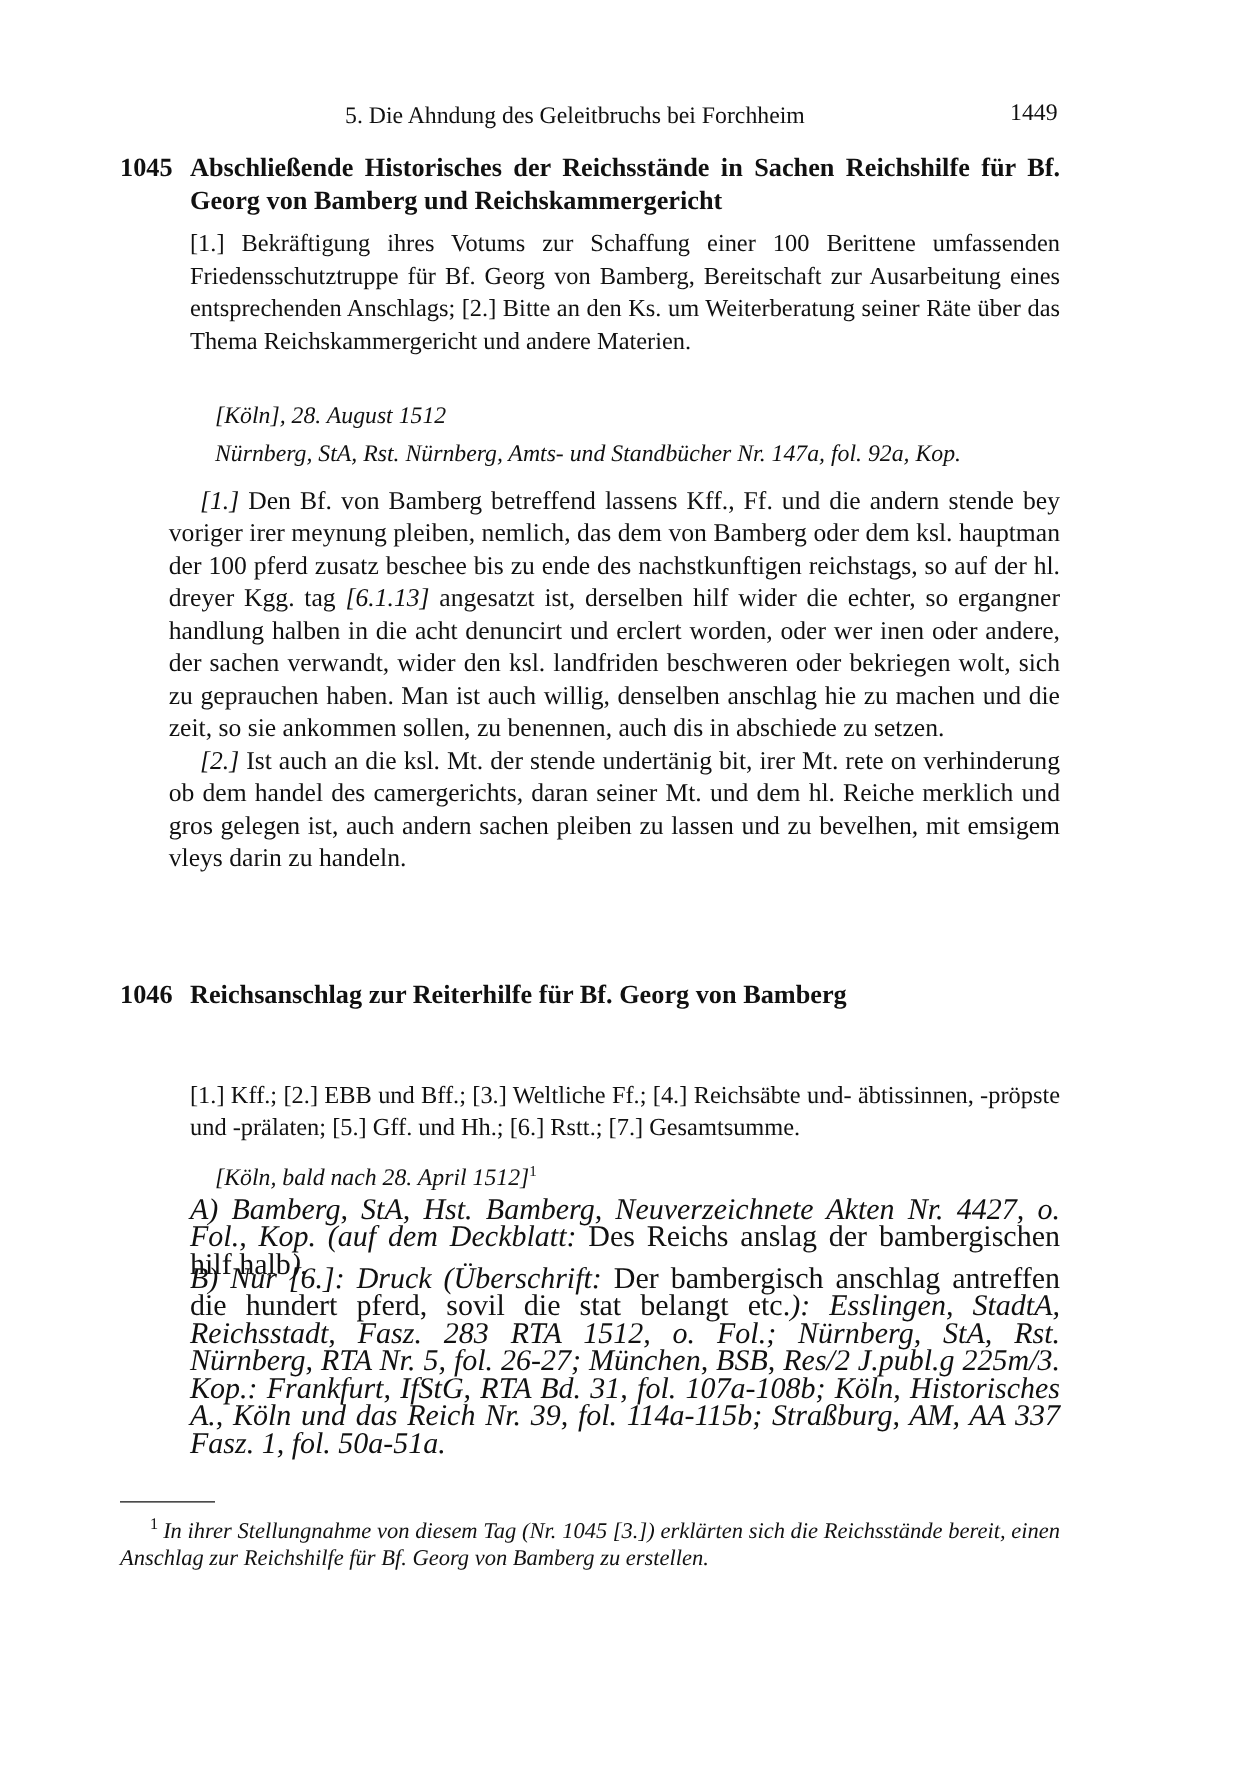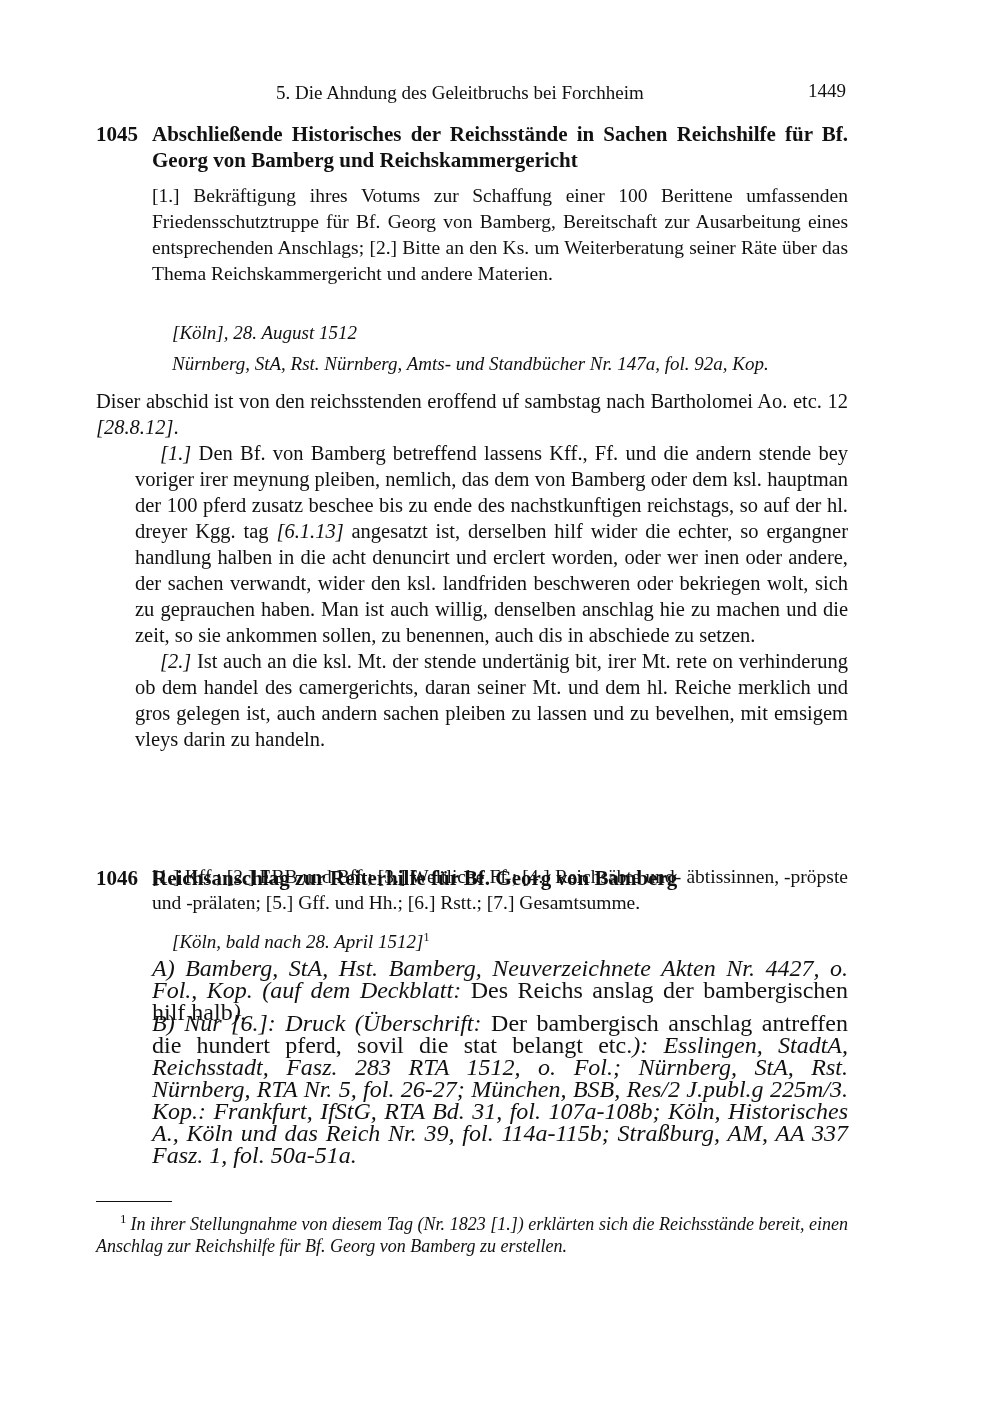--- a/index.html
+++ b/index.html
@@ -43,40 +43,39 @@
   <span class="num">1045</span>
   <span class="txt">Abschließende Historisches der Reichsstände in Sachen Reichshilfe für Bf. Georg von Bamberg und Reichskammergericht</span>
 </div>
 
 <div class="abs indent-block" style="top:183px;">[1.] Bekräftigung ihres Votums zur Schaffung einer 100 Berittene umfassenden Friedensschutztruppe für Bf. Georg von Bamberg, Bereitschaft zur Ausarbeitung eines entsprechenden Anschlags; [2.] Bitte an den Ks. um Weiterberatung seiner Räte über das Thema Reichskammergericht und andere Materien.</div>
 
 <div class="abs meta-line" style="top:321px;">[Köln], 28. August 1512</div>
 <div class="abs meta-line" style="top:352px;">Nürnberg, StA, Rst. Nürnberg, Amts- und Standbücher Nr. 147a, fol. 92a, Kop.</div>
 
 <div class="abs body-text" style="top:388px;">
-  <p><span>Diser abschid ist von den reichsstenden eroffend uf sambstag nach Bartholomei Ao. etc. 12 </span><span class="it">[28.8.12]</span><span>.</span></p>
   <p class="ind"><span class="it">[1.]</span><span> Den Bf. von Bamberg betreffend lassens Kff., Ff. und die andern stende bey voriger irer meynung pleiben, nemlich, das dem von Bamberg oder dem ksl. hauptman der 100 pferd zusatz beschee bis zu ende des nachstkunftigen reichstags, so auf der hl. dreyer Kgg. tag </span><span class="it">[6.1.13]</span><span> angesatzt ist, derselben hilf wider die echter, so ergangner handlung halben in die acht denuncirt und erclert worden, oder wer inen oder andere, der sachen verwandt, wider den ksl. landfriden beschweren oder bekriegen wolt, sich zu geprauchen haben. Man ist auch willig, denselben anschlag hie zu machen und die zeit, so sie ankommen sollen, zu benennen, auch dis in abschiede zu setzen.</span></p>
   <p class="ind"><span class="it">[2.]</span><span> Ist auch an die ksl. Mt. der stende undertänig bit, irer Mt. rete on verhinderung ob dem handel des camergerichts, daran seiner Mt. und dem hl. Reiche merklich und gros gelegen ist, auch andern sachen pleiben zu lassen und zu bevelhen, mit emsigem vleys darin zu handeln.</span></p>
 </div>
 
-<div class="abs doc-head" style="top:865px;">
+<div class="abs doc-head" style="top:782px;">
   <span class="num">1046</span>
   <span class="txt">Reichsanschlag zur Reiterhilfe für Bf. Georg von Bamberg</span>
 </div>
 
 <div class="abs indent-block" style="top:864px;">[1.] Kff.; [2.] EBB und Bff.; [3.] Weltliche Ff.; [4.] Reichsäbte und- äbtissinnen, -pröpste und -prälaten; [5.] Gff. und Hh.; [6.] Rstt.; [7.] Gesamtsumme.</div>
 
 <div class="abs meta-line" style="top:925px;">
   <span>[Köln, bald nach 28. April 1512]</span><sup class="fnref">1</sup>
 </div>
 
 <div class="abs src" style="top:957px;">
   <span>A) Bamberg, StA, Hst. Bamberg, Neuverzeichnete Akten Nr. 4427, o. Fol., Kop. (auf dem Deckblatt: </span><span class="up">Des Reichs anslag der bambergischen hilf halb</span><span>).</span>
 </div>
 
 <div class="abs src" style="top:1012px;">
   <span>B) Nur [6.]: Druck (Überschrift: </span><span class="up">Der bambergisch anschlag antreffen die hundert pferd, sovil die stat belangt etc.</span><span>): Esslingen, StadtA, Reichsstadt, Fasz. 283 RTA 1512, o. Fol.; Nürnberg, StA, Rst. Nürnberg, RTA Nr. 5, fol. 26-27; München, BSB, Res/2 J.publ.g 225m/3. Kop.: Frankfurt, IfStG, RTA Bd. 31, fol. 107a-108b; Köln, Historisches A., Köln und das Reich Nr. 39, fol. 114a-115b; Straßburg, AM, AA 337 Fasz. 1, fol. 50a-51a.</span>
 </div>
 
 <div class="abs fn-rule"></div>
 <div class="abs footnote">
-  <span class="mark">1</span><span>In ihrer Stellungnahme von diesem Tag (Nr. 1823 [1.]) erklärten sich die Reichsstände bereit, einen Anschlag zur Reichshilfe für Bf. Georg von Bamberg zu erstellen.</span>
+  <span class="mark">1</span><span>In ihrer Stellungnahme von diesem Tag (Nr. 1045 [3.]) erklärten sich die Reichsstände bereit, einen Anschlag zur Reichshilfe für Bf. Georg von Bamberg zu erstellen.</span>
 </div>
 
 </body></html>

